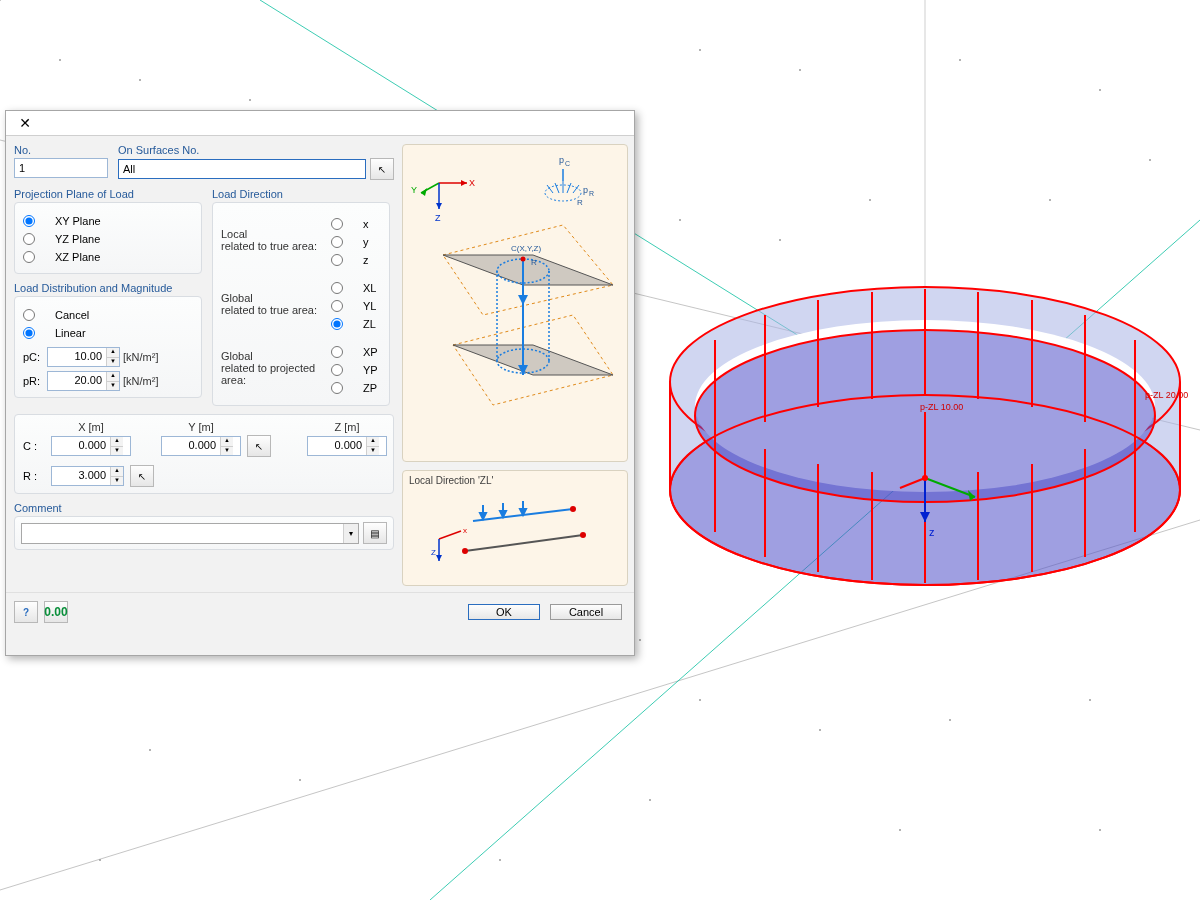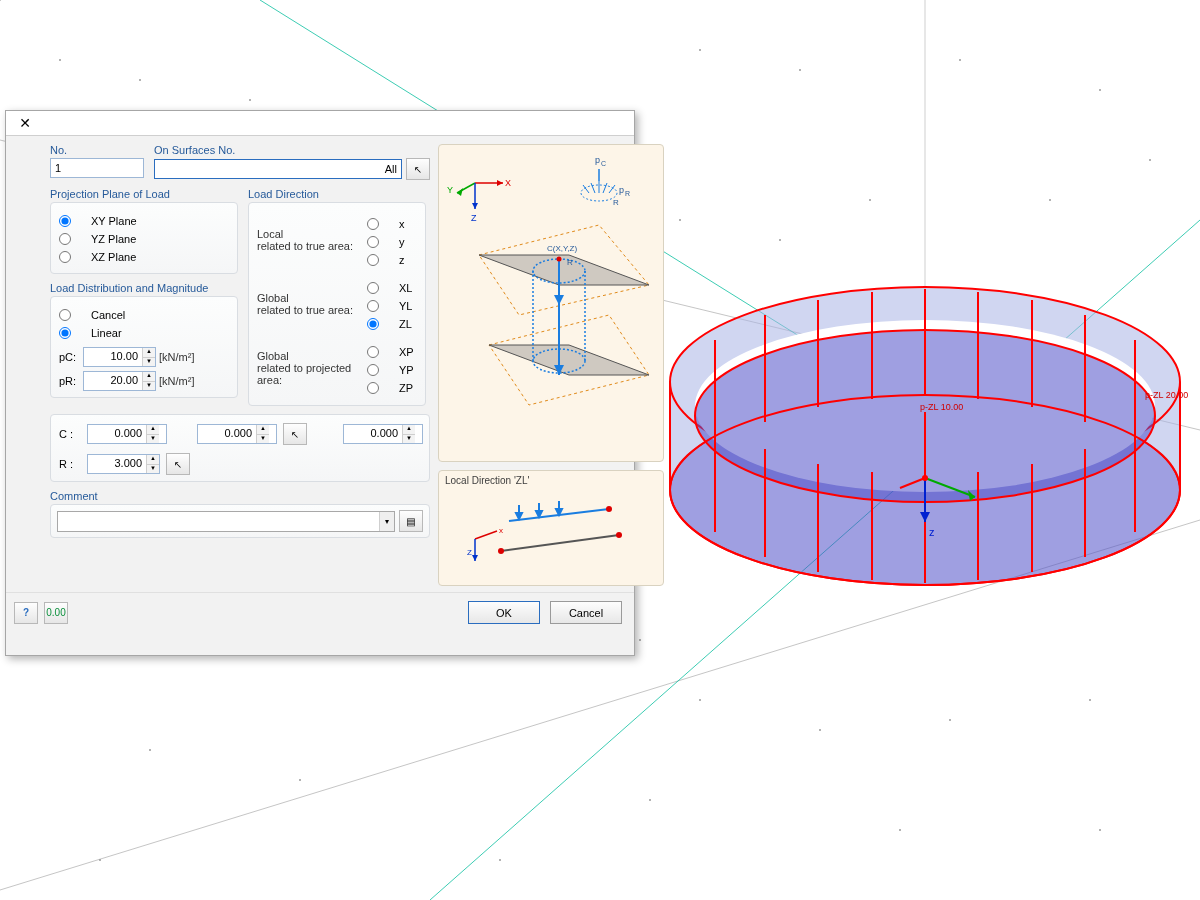--- a/index.html
+++ b/index.html
@@ -49,21 +49,20 @@
     text-align: center;
     font-size: 14px;
     cursor: pointer;
   }
   .dlg-body {
     padding: 8px 12px 6px 8px;
     display: grid;
     grid-template-columns: 380px 226px;
     column-gap: 8px;
     row-gap: 6px;
-    margin-left: 36px;
   }
   .left-col { display: flex; flex-direction: column; gap: 8px; }
   .row { display: flex; gap: 8px; }
   .group-title {
     color: #265a9a;
     font-size: 11px;
     margin-bottom: 2px;
   }
   .subbox {
     background: linear-gradient(#fcfdfd, #f5f6f7);
@@ -71,21 +70,21 @@
     border-radius: 4px;
     padding: 6px 8px;
   }
   .small-input {
     border: 1px solid #9db7d6;
     background: #fff;
     height: 18px;
     padding: 0 4px;
     font-size: 11px;
   }
-  .small-input.blue-border { border: 1px solid #2a6dbf; text-align: right; }
+  .small-input.blue-border { border: 1px solid #2a6dbf; }
   .spin-wrap {
     display: inline-flex;
     align-items: stretch;
     background: #fff;
     border: 1px solid #9db7d6;
     height: 18px;
   }
   .spin-wrap input {
     border: none;
     width: 50px;
@@ -179,21 +178,21 @@
     display: flex;
     justify-content: flex-end;
     gap: 10px;
     padding: 8px 12px 8px 8px;
     border-top: 1px solid #e0e0e0;
     align-items: center;
   }
   .btn-bar .left-icons { margin-right: auto; display: flex; gap: 6px; }
   .btn {
     min-width: 72px;
-    height: 23px;
+    height: 16px;
     border: 1px solid #9a9a9a;
     background: linear-gradient(#fdfdfd, #e7e7e7);
     font-size: 11px;
     cursor: pointer;
   }
   .btn.primary { border: 1px solid #2a6dbf; }
 </style>
 </head>
 <body>
 
@@ -420,20 +419,29 @@
                   <input type="radio" name="ld" style="">
                   <span>ZP</span>
                 </label>
             </div>
           </div>
         </div>
       </div>
 
       <div>
         <div class="subbox">
+          <div style="display:grid; grid-template-columns:26px 80px 26px 80px 28px 32px 80px; align-items:center; column-gap:2px;">
+            <span></span>
+            <span class="pos-header">X  [m]</span>
+            <span></span>
+            <span class="pos-header">Y  [m]</span>
+            <span></span>
+              <span></span>
+            <span class="pos-header">Z  [m]</span>
+          </div>
           <div style="display:grid; grid-template-columns:26px 80px 26px 80px 28px 32px 80px; align-items:center; column-gap:2px; margin-top:2px;">
             <span>C :</span>
             <span class="spin-wrap">
                 <input value="0.000" style="">
                 <span class="spin-buttons">
                   <span>▲</span>
                   <span>▼</span>
                 </span>
               </span>
             <span></span>
@@ -558,18 +566,18 @@
             <circle cx="180" cy="64" r="3" fill="#d00"></circle>
           <circle cx="170" cy="38" r="3" fill="#d00"></circle>
         </svg>
       </div>
     </div>
   </div>
 
   <div class="btn-bar">
     <span class="left-icons">
       <span class="icon-btn" style="color:#2a6dbf;font-weight:bold">?</span>
-      <span class="icon-btn" style="color:#0a8f3b;font-size:10px;">0.00</span>
+      <span class="icon-btn" style="color:#0a8f3b;font-size:12px;font-weight:bold;">0.00</span>
     </span>
     <button class="btn primary">OK</button>
     <button class="btn">Cancel</button>
   </div>
 </div>
 
 </body></html>

